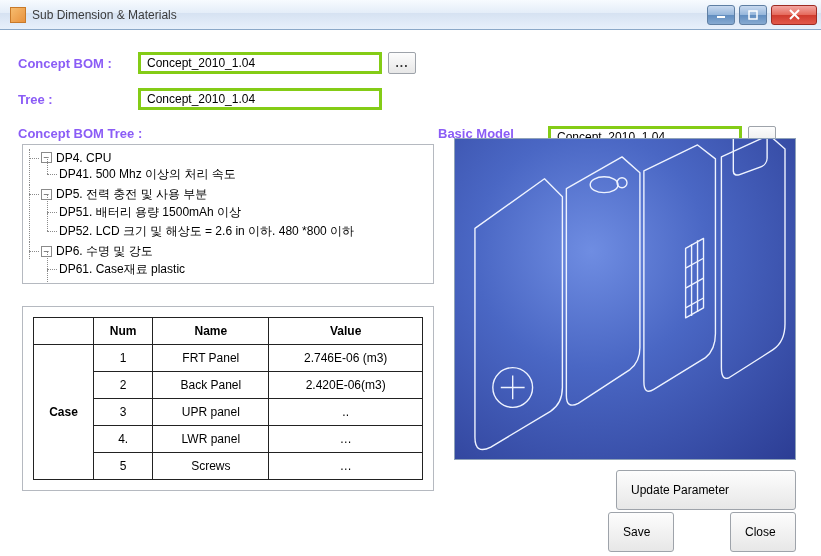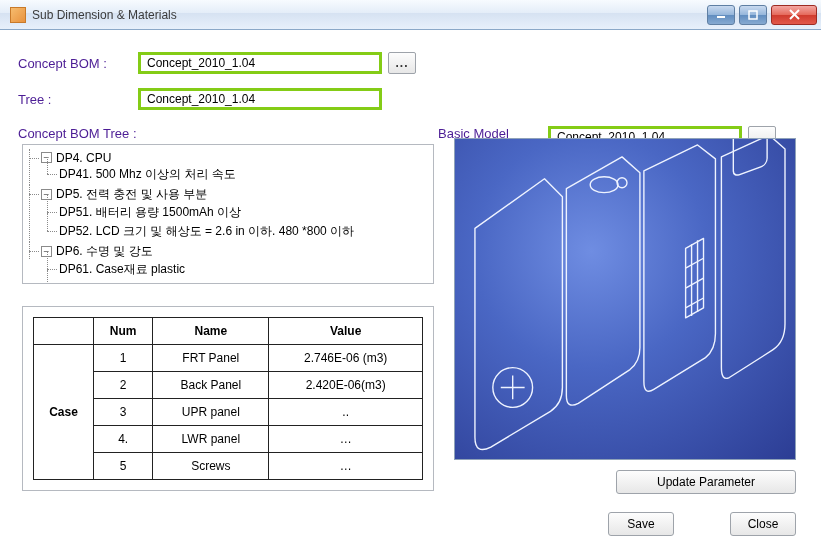--- a/index.html
+++ b/index.html
@@ -9,21 +9,21 @@
   .titlebar { height: 30px; background: linear-gradient(#f7fbff, #e4edf8 45%, #d6e2f2 46%, #e7f0fb); border-bottom: 1px solid #8aa8c8; display: flex; align-items: center; padding: 0 4px; }
   .titlebar .sys-icon { width: 16px; height: 16px; margin: 0 6px; background: linear-gradient(135deg,#f6bc6f,#e8923e); border: 1px solid #c87a2a; display: inline-block; }
   .titlebar .title { flex: 1; color: #3b3b3b; }
   .titlebar .winbtn { height: 20px; border-radius: 3px; margin-left: 4px; border: 1px solid #5f7fa3; display: inline-flex; align-items: center; justify-content: center; color: #fff; font-weight: bold; cursor: default; }
   .titlebar .winbtn.min, .titlebar .winbtn.max { width: 28px; background: linear-gradient(#c9daf0,#97b7db 48%,#608cbf 50%,#86aad1); text-shadow: 0 -1px 0 #3a5a7e; }
   .titlebar .winbtn.close { width: 46px; background: linear-gradient(#f3a7a3,#e56b5d 48%,#cf3a2d 50%,#e2584a); border-color: #9c2b23; font-size: 14px; }
 
   
   .panel { position: absolute; left: 8px; right: 8px; top: 38px; bottom: 8px; background: #fff; border: 0; }
 
-  .lbl { font-weight: normal; font-size: 13px; color: #4c1d95; }
+  .lbl { font-weight: bold; font-size: 13px; color: #8b5cf6; }
   .input { height: 22px; border: 3px solid #84cc16; background: #fff; padding: 0 6px; }
   .input.ro { background: #fff; }
   .dots-btn { width: 28px; height: 22px; background: linear-gradient(#fdfdfd,#e7e7e7); border: 1px solid #9ea3aa; border-radius: 2px; display: inline-flex; align-items: center; justify-content: center; cursor: default; }
   .dots-btn span { letter-spacing: 1px; font-weight: bold; color: #333; }
 
   .row1 { display: flex; align-items: center; margin: 14px 4px 0 10px; }
   .row2 { display: flex; align-items: center; margin: 14px 4px 0 10px; }
   .row3 { display: flex; align-items: flex-start; margin: 16px 4px 8px 10px; }
 
   
@@ -42,21 +42,21 @@
   .data-table { position:absolute; left:14px; top:268px; border:1px solid #b5b9c0; padding:10px; width:412px; background:#fff; }
   table { border-collapse:collapse; width:100%; }
   th, td { border:1px solid #222; padding:6px 4px; text-align:center; }
   th { background:#fff; font-weight:bold; }
 
   
   .model-view { position:absolute; left:446px; top:100px; width:342px; height:322px; border:1px solid #8fa2b9; background: radial-gradient(circle at 40% 35%, #6f8de2 0%, #4a67c4 40%, #2c3d94 100%); overflow:hidden; }
   .model-view svg { width:100%; height:100%; }
 
   
-  .btn { height:24px; background:linear-gradient(#fdfdfd,#e7e7e7); border:1px solid #9ea3aa; border-radius:3px; display:inline-flex; align-items:center; justify-content:center; padding:0 14px; cursor:default; }
+  .btn { height:40px; background:linear-gradient(#fdfdfd,#e7e7e7); border:1px solid #9ea3aa; border-radius:3px; display:inline-flex; align-items:center; justify-content:flex-start; padding:0 14px; cursor:default; }
   .btn-upd { position:absolute; left:608px; top:432px; width:180px; }
   .btn-save { position:absolute; left:600px; top:474px; width:66px; }
   .btn-close { position:absolute; left:722px; top:474px; width:66px; }
 </style>
 </head>
 <body>
 
 <div class="titlebar">
   <span class="sys-icon"></span>
   <span class="title">Sub Dimension &amp; Materials</span>

